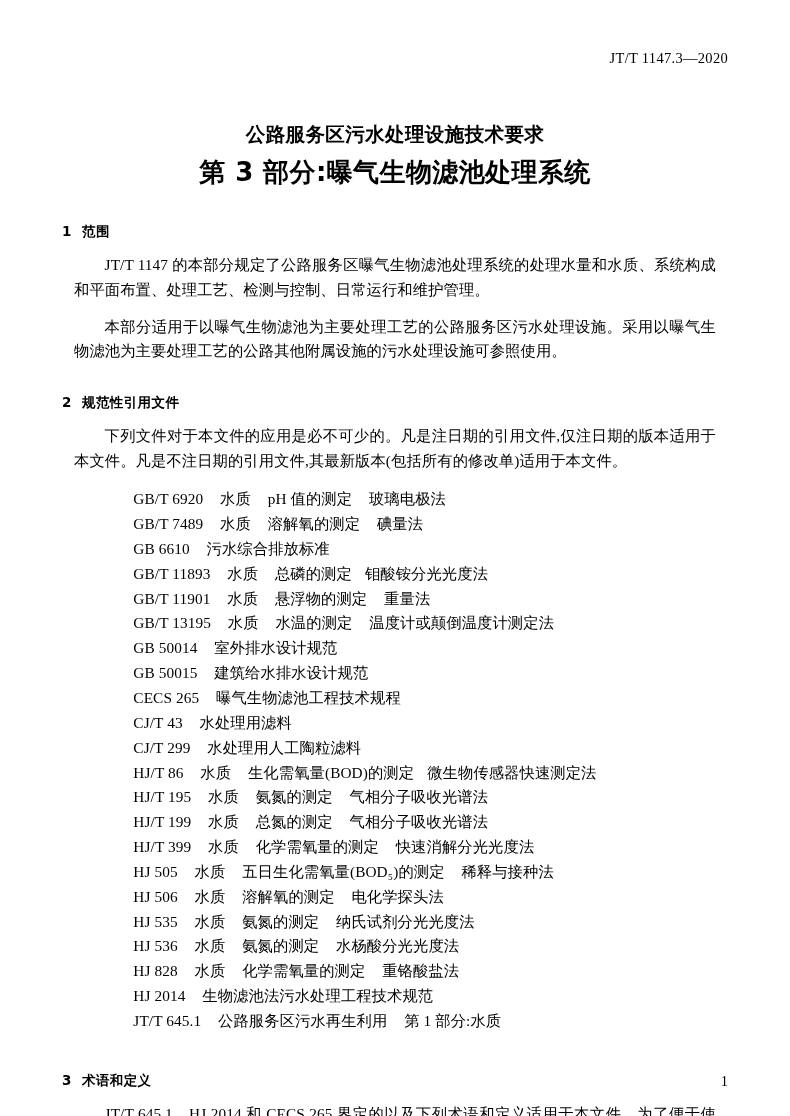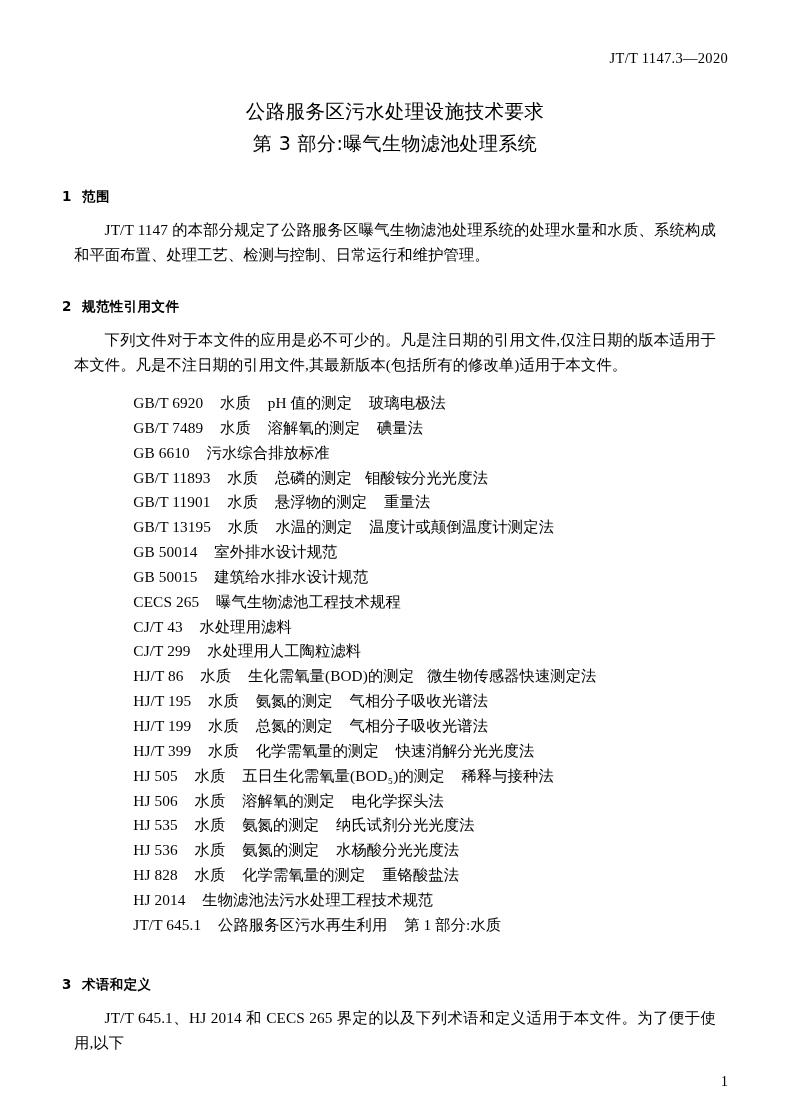--- a/index.html
+++ b/index.html
@@ -25,29 +25,29 @@
   }
   .header-line {
     text-align: right;
     font-size: 14.5px;
     letter-spacing: 0.3px;
     padding-top: 50px;
     font-family: "Liberation Serif", serif;
   }
   .title-block {
     text-align: center;
-    margin-top: 29px;
+    margin-top: 52px;
     font-family: "DejaVu Sans", "Liberation Sans", sans-serif;
-    font-weight: normal;
+    font-weight: bold;
     font-size: 19.5px;
     line-height: 1.62;
     letter-spacing: 0.4px;
   }
   .title-line2 {
-    font-size: 19px;
+    font-size: 26px;
   }
   .section-head {
     font-family: "DejaVu Sans", "Liberation Sans", sans-serif;
     font-weight: bold;
     font-size: 13.5px;
     margin-top: 30px;
     letter-spacing: 0.4px;
   }
   .section-head .num {
     display: inline-block;
@@ -111,20 +111,21 @@
 
   <div class="title-block">
     <div>公路服务区污水处理设施技术要求</div>
     <div class="title-line2">第 3 部分:曝气生物滤池处理系统</div>
   </div>
 
   <div class="section-head">
     <span class="num">1</span><span>范围</span>
   </div>
   <p class="body-text indent para-gap-top">JT/T 1147 的本部分规定了公路服务区曝气生物滤池处理系统的处理水量和水质、系统构成和平面布置、处理工艺、检测与控制、日常运行和维护管理。</p>
+  <p class="body-text indent">本部分适用于以曝气生物滤池为主要处理工艺的公路服务区污水处理设施。采用以曝气生物滤池为主要处理工艺的公路其他附属设施的污水处理设施可参照使用。</p>
 
   <div class="section-head">
     <span class="num">2</span><span>规范性引用文件</span>
   </div>
   <p class="body-text indent para-gap-top">下列文件对于本文件的应用是必不可少的。凡是注日期的引用文件,仅注日期的版本适用于本文件。凡是不注日期的引用文件,其最新版本(包括所有的修改单)适用于本文件。</p>
 
   <div class="ref-list">
     <div class="ref-item"><span class="code">GB/T 6920</span><span class="sep"></span><span>水质</span><span class="sep"></span><span>pH 值的测定</span><span class="sep"></span><span>玻璃电极法</span></div>
     <div class="ref-item"><span class="code">GB/T 7489</span><span class="sep"></span><span>水质</span><span class="sep"></span><span>溶解氧的测定</span><span class="sep"></span><span>碘量法</span></div>
     <div class="ref-item"><span class="code">GB 6610</span><span class="sep"></span><span>污水综合排放标准</span></div>

